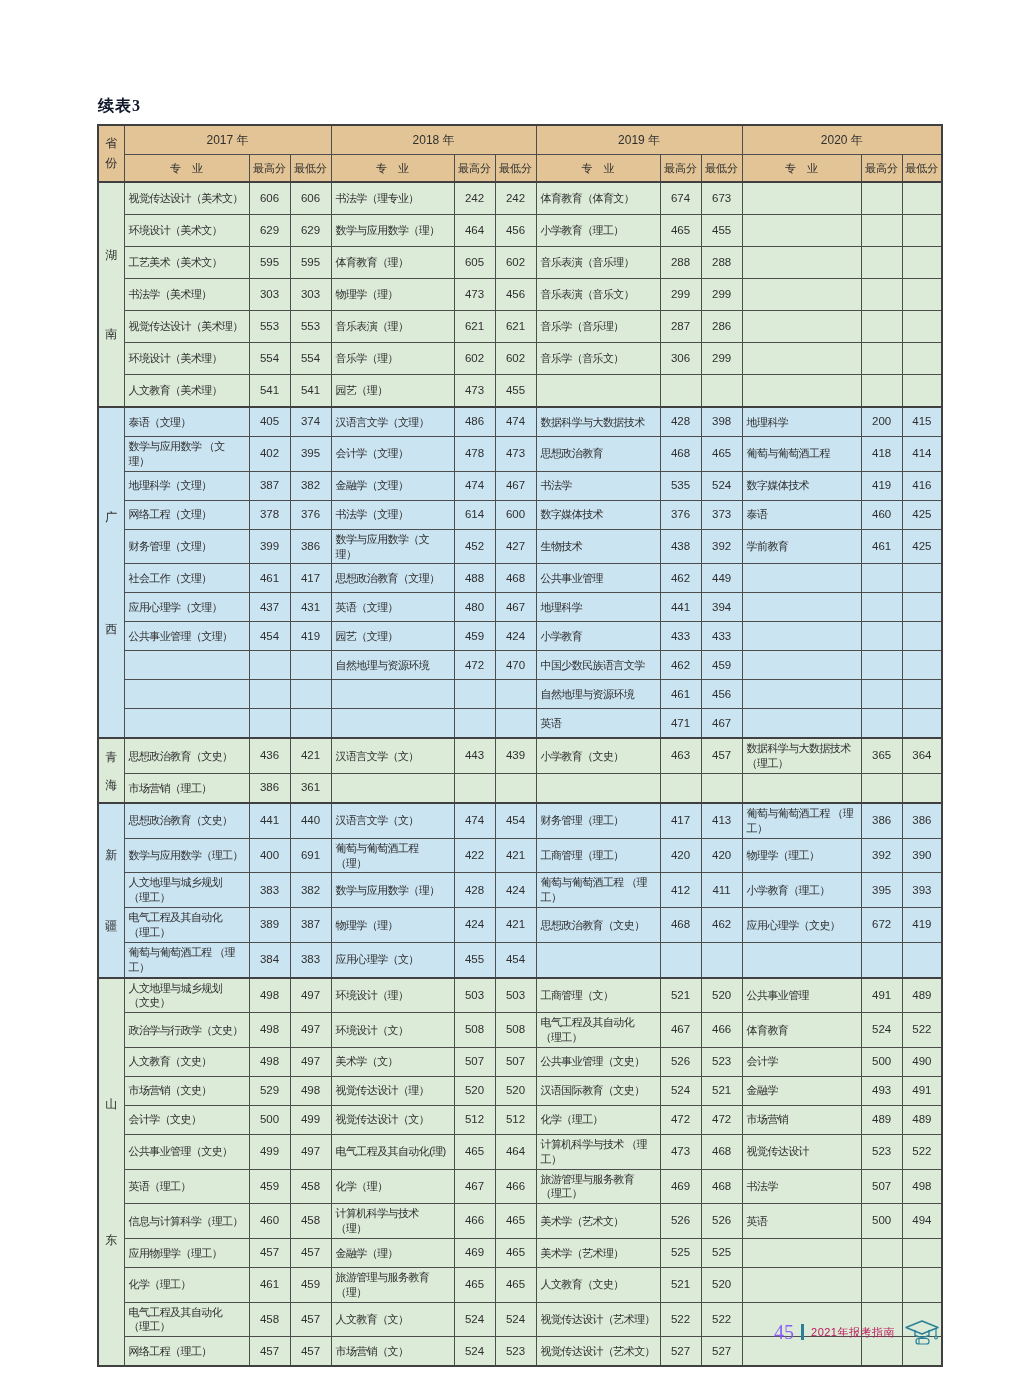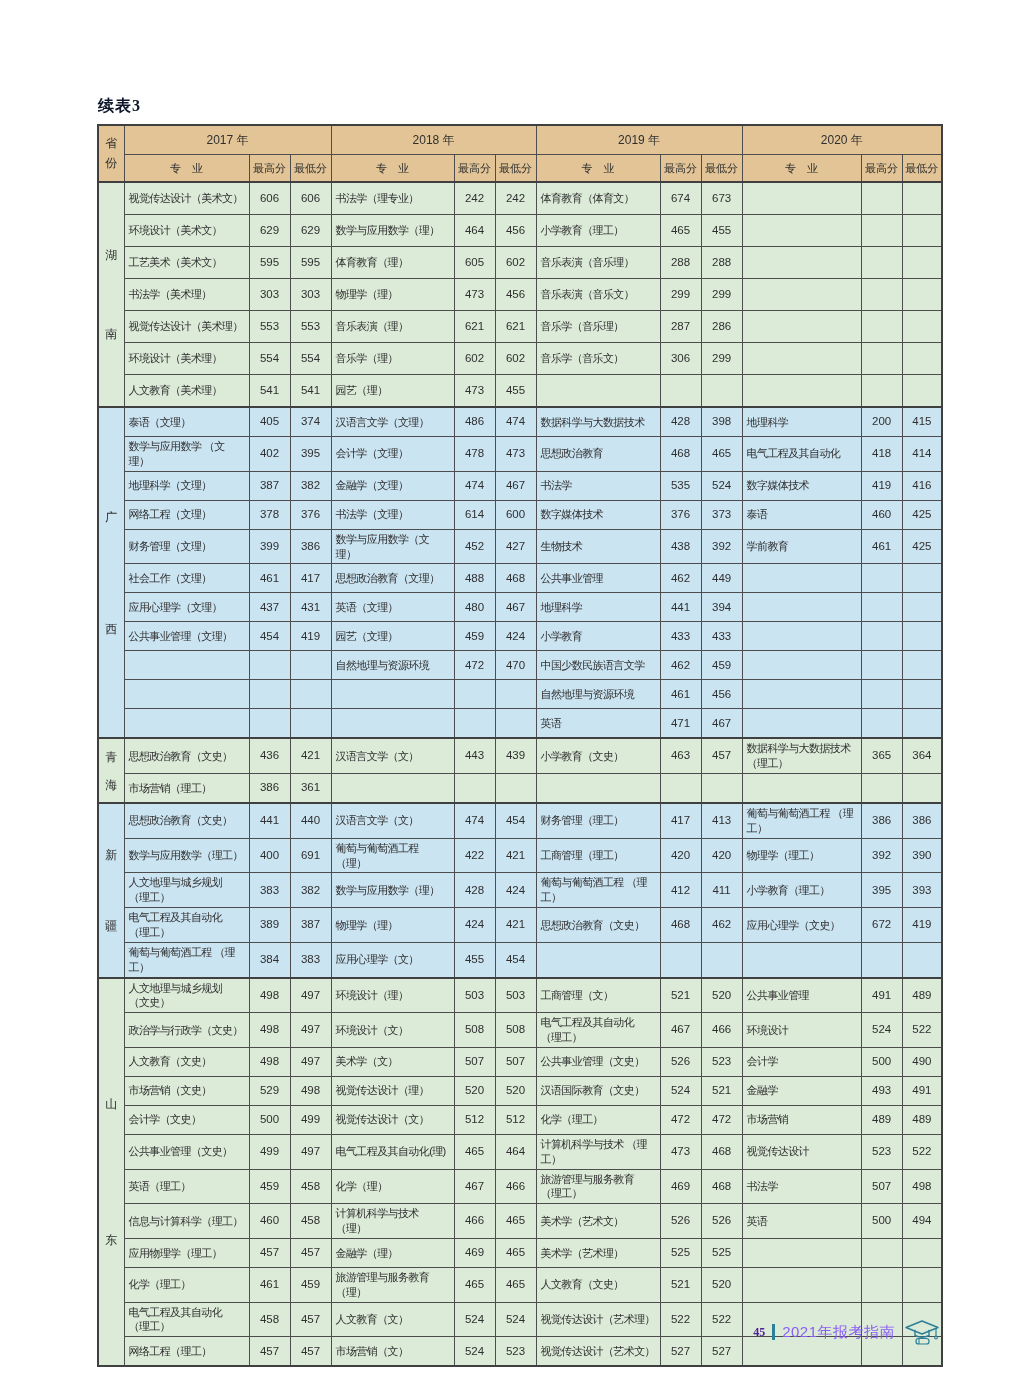--- a/index.html
+++ b/index.html
@@ -40,24 +40,24 @@
   tbody.sec-0 .prov-inner{gap:62px;}
   tbody.sec-1 .prov-inner{gap:96px;}
   tbody.sec-2 .prov-inner{gap:12px;}
   tbody.sec-3 .prov-inner{gap:55px;}
   tbody.sec-4 .prov-inner{gap:120px;}
   .footer{
     position:absolute;right:82px;top:1318px;
     display:flex;align-items:center;gap:7px;
   }
   .page-num{
-    font-family:"Liberation Serif", serif;font-size:12px;color:#4c1d95;font-weight:bold;
+    font-family:"Liberation Serif", serif;font-size:20px;color:#8b5cf6;
   }
   .sep{display:inline-block;width:3px;height:16px;background:#2b7f97;}
-  .guide{font-size:15px;color:#8b5cf6;letter-spacing:0.5px;}
+  .guide{font-size:11px;color:#be185d;letter-spacing:0.5px;}
   .cap-icon{flex:0 0 auto;}
 </style>
 </head>
 <body>
 
 <div class="page">
   <h2 class="table-title">续表3</h2>
 
   <table id="score-table">
     <colgroup>
@@ -231,21 +231,21 @@
         <tr>
           <td class="major">数学与应用数学 （文理）</td>
           <td class="score">402</td>
           <td class="score">395</td>
           <td class="major">会计学（文理）</td>
           <td class="score">478</td>
           <td class="score">473</td>
           <td class="major">思想政治教育</td>
           <td class="score">468</td>
           <td class="score">465</td>
-          <td class="major">电气工程及其自动化</td>
+          <td class="major">葡萄与葡萄酒工程</td>
           <td class="score">418</td>
           <td class="score">414</td>
         </tr>
         <tr>
           <td class="major">地理科学（文理）</td>
           <td class="score">387</td>
           <td class="score">382</td>
           <td class="major">金融学（文理）</td>
           <td class="score">474</td>
           <td class="score">467</td>
@@ -507,21 +507,21 @@
         <tr>
           <td class="major">政治学与行政学（文史）</td>
           <td class="score">498</td>
           <td class="score">497</td>
           <td class="major">环境设计（文）</td>
           <td class="score">508</td>
           <td class="score">508</td>
           <td class="major">电气工程及其自动化 （理工）</td>
           <td class="score">467</td>
           <td class="score">466</td>
-          <td class="major">环境设计</td>
+          <td class="major">体育教育</td>
           <td class="score">524</td>
           <td class="score">522</td>
         </tr>
         <tr>
           <td class="major">人文教育（文史）</td>
           <td class="score">498</td>
           <td class="score">497</td>
           <td class="major">美术学（文）</td>
           <td class="score">507</td>
           <td class="score">507</td>

